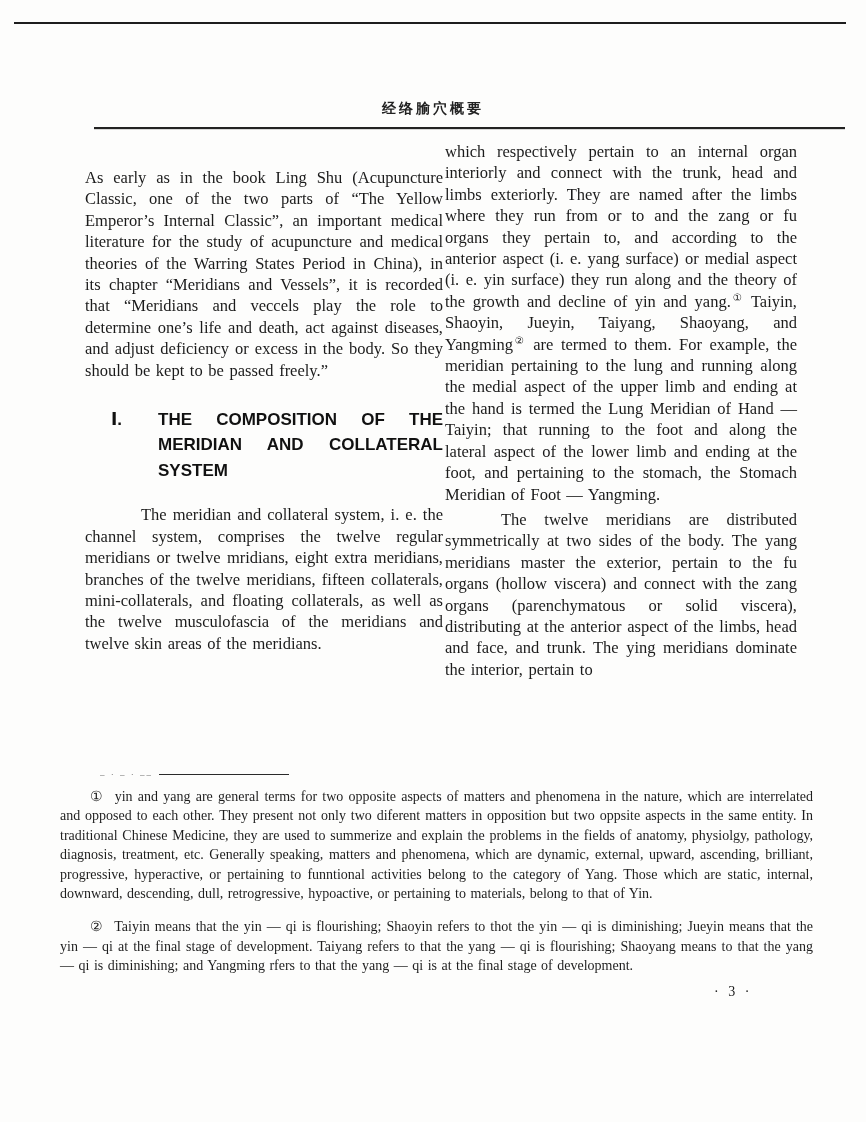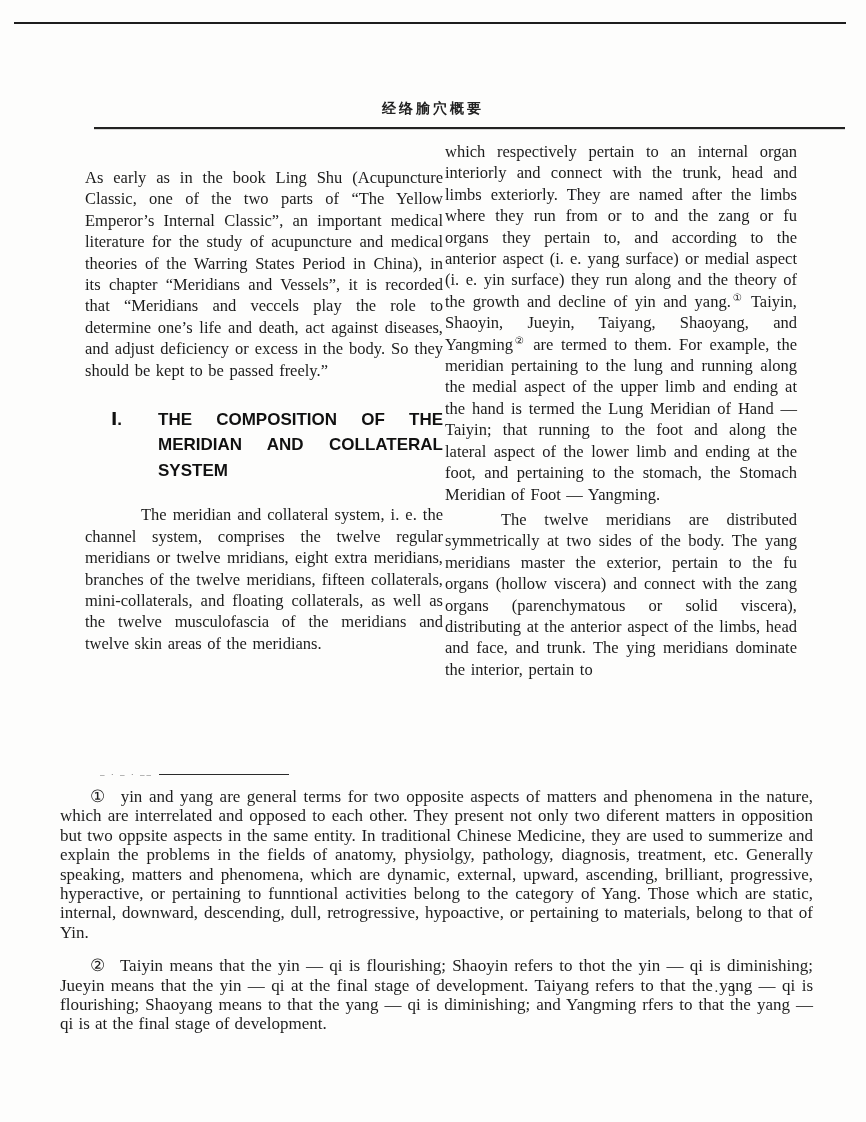--- a/index.html
+++ b/index.html
@@ -89,21 +89,21 @@
     margin-right: 6px;
     white-space: nowrap;
   }
   .footnote-separator {
     width: 130px; height: 0;
     border-top: 1.5px solid #2a2a2a;
   }
   .footnotes p {
     margin: 0;
     margin-top: 9px;
-    font-size: 17px;
+    font-size: 14px;
     line-height: 19.4px;
     text-align: justify;
     text-indent: 30px;
     word-spacing: 1px;
     color: #1e1e1e;
   }
   .footnotes p + p { margin-top: 14px; }
   .fn-marker { letter-spacing: 1px; }
   .page-number {
     position: absolute;

